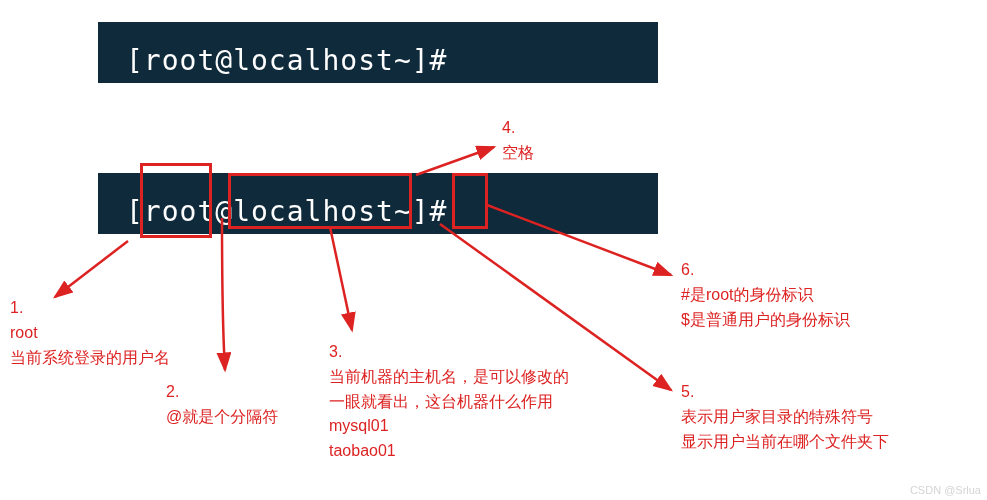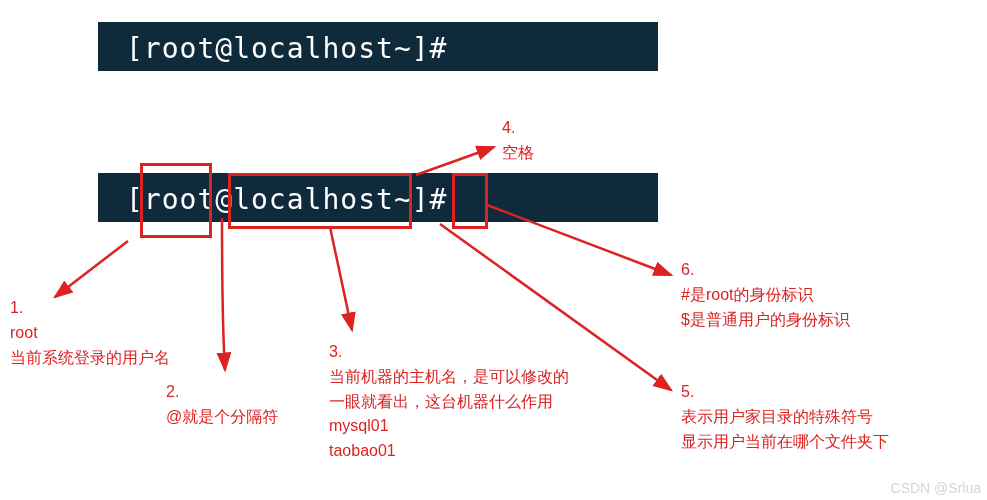--- a/index.html
+++ b/index.html
@@ -1,20 +1,20 @@
 <!DOCTYPE html>
 <html><head>
 <meta charset="utf-8">
 <style>
   html,body{margin:0;padding:0;width:987px;height:500px;background:#fff;font-family:"Microsoft YaHei",Arial,sans-serif;position:relative;overflow:hidden}
-  .terminal{position:absolute;background:#0e2a3b;padding:10px 0 6px 0}
+  .terminal{position:absolute;background:#0e2a3b;padding:22px 0 6px 0}
   .terminal .txt{font-family:"DejaVu Sans Mono","Consolas",monospace;font-size:28px;letter-spacing:1px;color:#fdfdfd}
   .terminal .txt span{display:inline-block}
   .annot{position:absolute;color:#d22;font-size:16px;line-height:1.55;white-space:pre}
-  .watermark{position:absolute;right:6px;bottom:4px;color:#d5d5d5;font-size:14px}
+  .watermark{position:absolute;right:6px;bottom:4px;color:#d5d5d5;font-size:11px}
   .redbox{position:absolute;border:3px solid #d22}
   svg.arrows{position:absolute;left:0;top:0;width:987px;height:500px;pointer-events:none}
 </style>
 </head>
 <body>
 
 <div class="terminal" style="left:98px;top:22px;width:560px">
   <div class="txt" style="padding-left:28px">
     <span>[</span><span>root</span><span>@</span><span>localhost</span><span> </span><span>~</span><span>]</span><span>#</span>
   </div>

